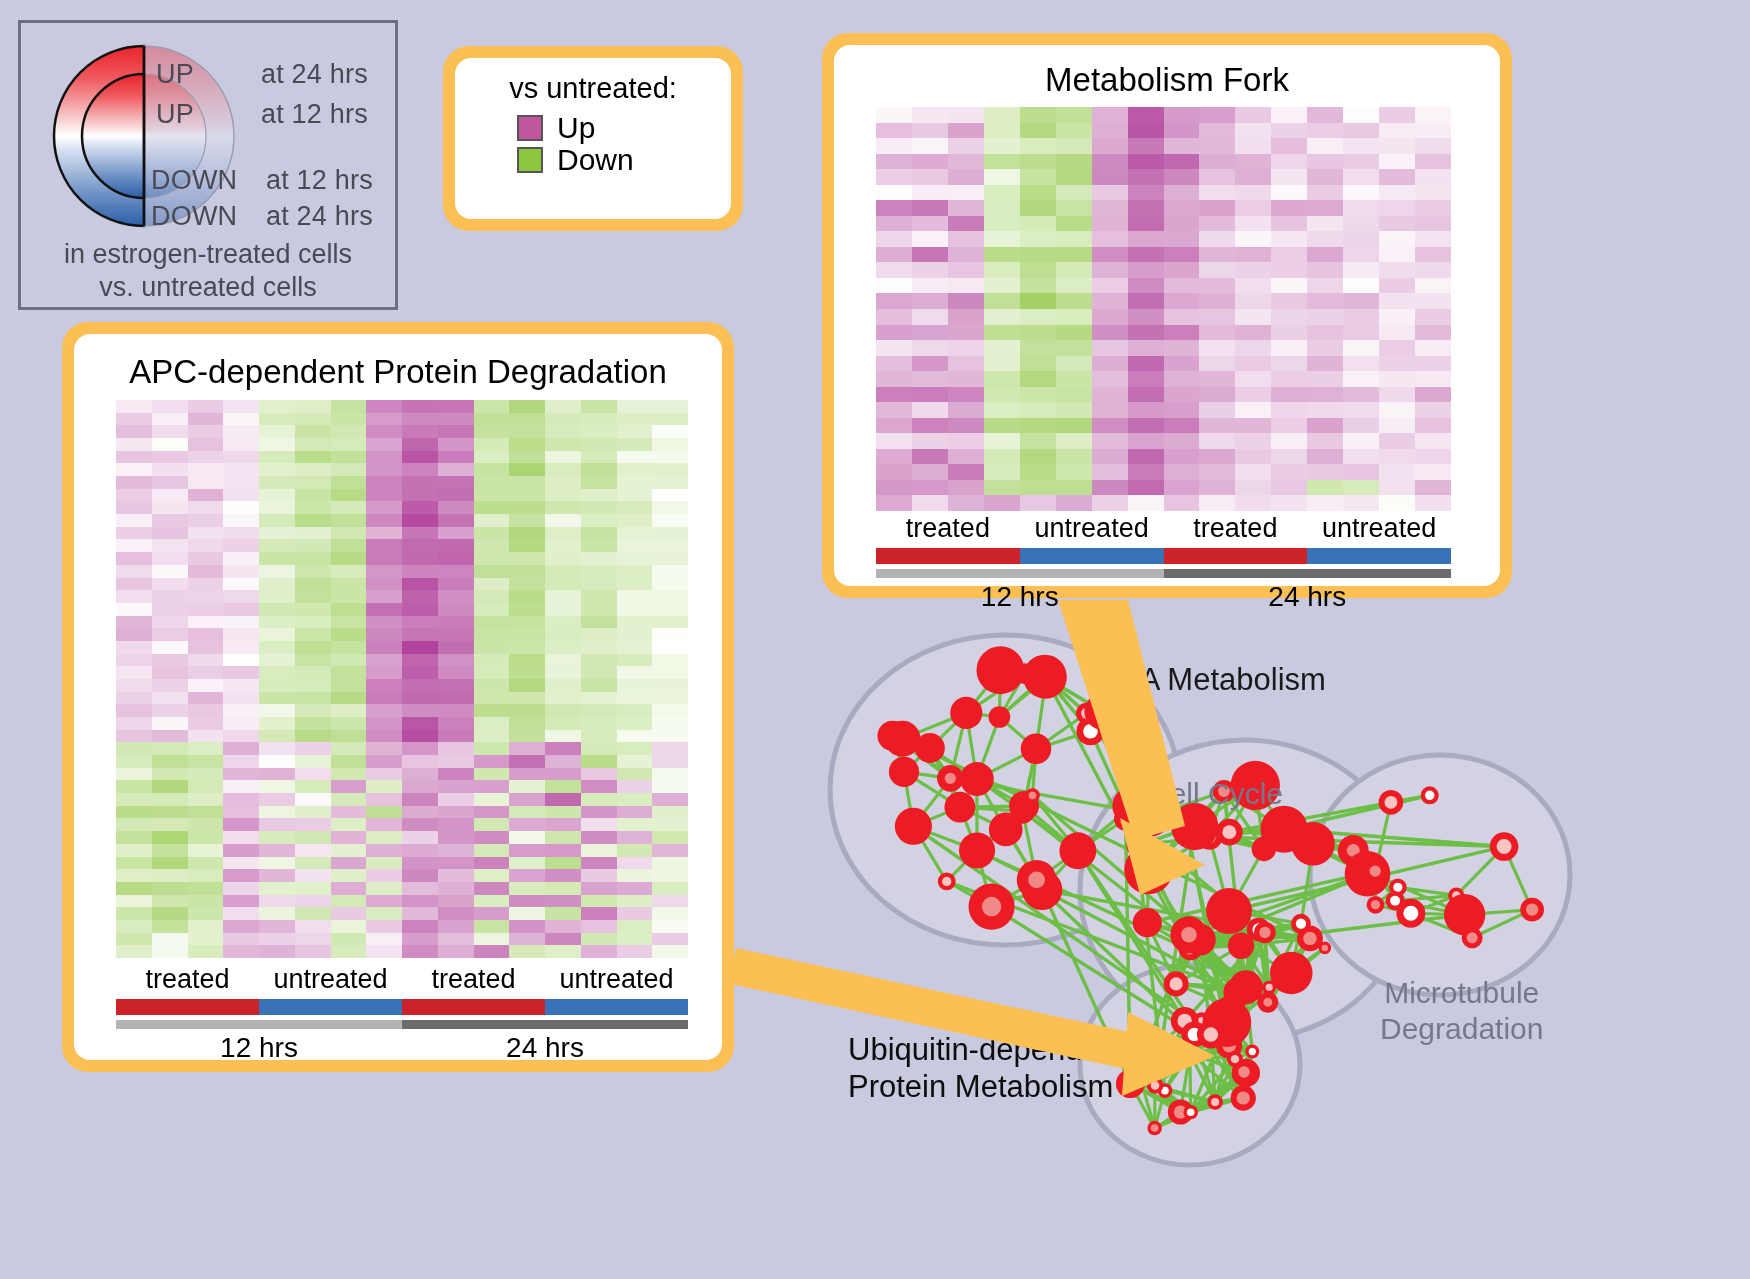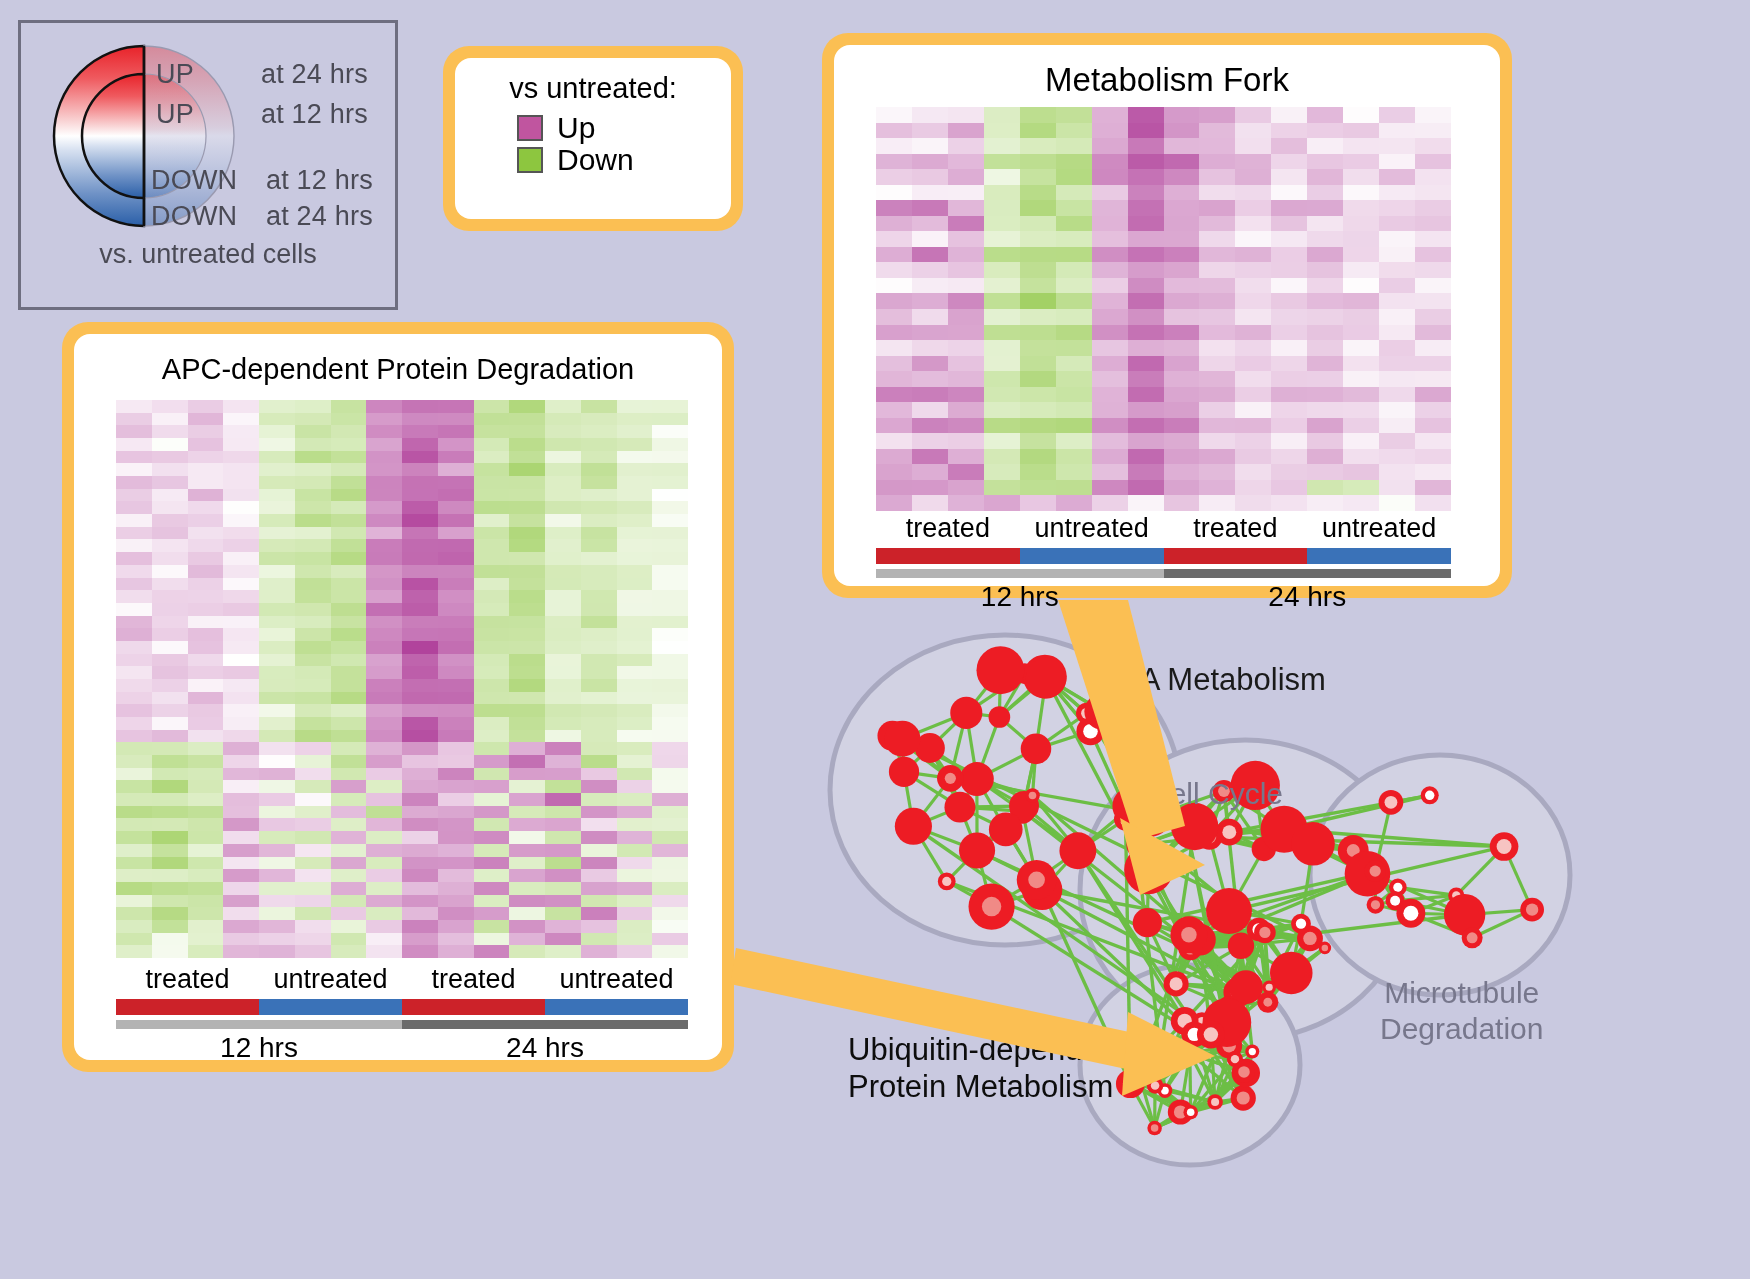--- a/index.html
+++ b/index.html
@@ -56,21 +56,21 @@
   .legend-label{font-size:30px;color:#000;line-height:1;}
 
   
   #rep-panel{left:822px;top:33px;width:690px;height:565px;}
   #apc-panel{left:62px;top:322px;width:672px;height:750px;}
 
   .panel-title{
     position:absolute;width:100%;text-align:center;color:#000;
     font-size:33px;top:16px;left:0;
   }
-  #apc-panel .panel-title{font-size:29px;top:19px;}
+  #apc-panel .panel-title{font-size:33px;top:19px;}
 
   .heatmap{position:absolute;display:grid;gap:0;}
   .hm-cell{width:100%;height:100%;}
 
   
   .cond-labels{position:absolute;display:grid;grid-template-columns:repeat(4,1fr);}
   .cond-labels div{text-align:center;font-size:27px;color:#000;}
   .cond-bar{position:absolute;display:grid;grid-template-columns:repeat(4,1fr);height:16px;}
   .cond-bar span{display:block;height:100%;}
   .time-bar{position:absolute;display:grid;grid-template-columns:repeat(2,1fr);height:9px;}
@@ -131,20 +131,21 @@
     <div class="key-row" style="left:135px;top:76px;">UP</div>
     <div class="key-row" style="left:240px;top:76px;">at 12 hrs</div>
 
     <div class="key-row" style="left:130px;top:142px;">DOWN</div>
     <div class="key-row" style="left:245px;top:142px;">at 12 hrs</div>
 
     <div class="key-row" style="left:130px;top:178px;">DOWN</div>
     <div class="key-row" style="left:245px;top:178px;">at 24 hrs</div>
 
     <div id="key-foot">
+      <div>in estrogen-treated cells</div>
       <div>vs. untreated cells</div>
     </div>
   </div>
 
   <div class="opanel" id="legend-panel">
     <div class="inner">
       <div class="legend-title">
         <div>vs untreated:</div>
       </div>
       <div class="legend-items">

